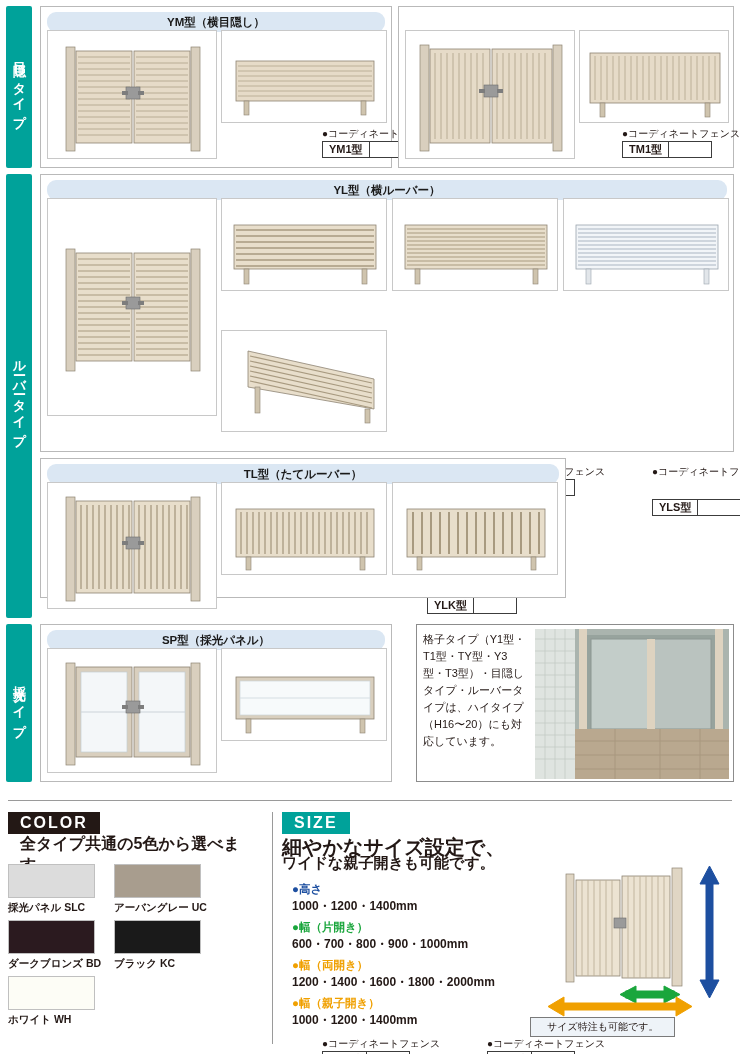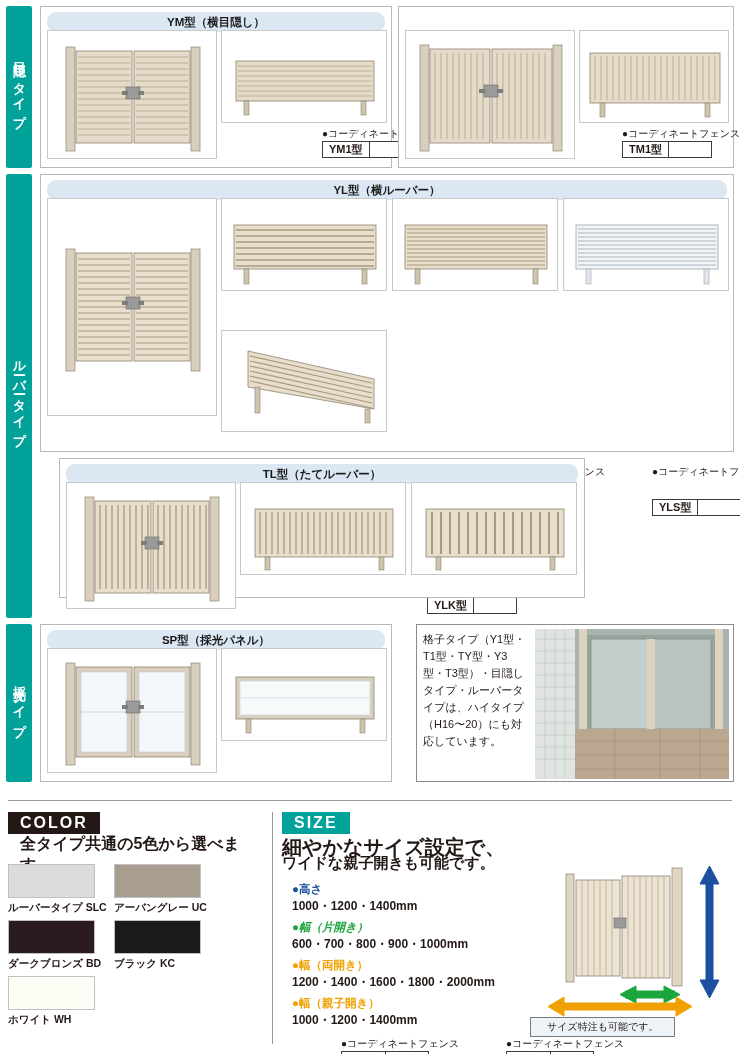--- a/index.html
+++ b/index.html
@@ -418,21 +418,21 @@
         <rect x="143" y="78" width="5" height="14" fill="#cfc4ae" stroke="#8d8372" stroke-width="0.6"></rect>
       </svg>
     </div>
     <div class="caption" style="left:386px; top:408px;">●コーディネートフェンス</div>
     <div class="codebox" style="left:386px; top:422px;">
       <span class="code">YLK型</span>
       <span class="blank"></span>
     </div>
   </div>
 
-  <div class="block" style="left:40px; top:458px; width:526px; height:140px;margin-left:19px;">
+  <div class="block" style="left:40px; top:458px; width:526px; height:140px;">
     <div class="blockhead">TL型（たてルーバー）</div>
 
     <div class="cell" style="left:6px; top:23px; width:170px; height:127px;">
       <svg width="170" height="127" viewBox="0 0 170 127">
         <rect x="0" y="0" width="170" height="127" fill="#ffffff"></rect>
         <rect x="18" y="14" width="9" height="104" fill="#d9cfbe" stroke="#8d8372" stroke-width="0.7"></rect>
         <rect x="143" y="14" width="9" height="104" fill="#d9cfbe" stroke="#8d8372" stroke-width="0.7"></rect>
         <rect x="28" y="18" width="56" height="92" fill="#e8decb" stroke="#8d8372" stroke-width="0.8"></rect>
         <rect x="86" y="18" width="56" height="92" fill="#e8decb" stroke="#8d8372" stroke-width="0.8"></rect>
         <g stroke="#a89a80" stroke-width="1.3">
@@ -606,21 +606,21 @@
     </div>
   </div>
 
   <div class="divider" style="left:8px; top:800px; width:724px;"></div>
 
   <div style="position:absolute; left:8px; top:812px; width:258px; height:232px;">
     <div class="sectbar" style="position:absolute; left:0; top:0;">COLOR</div>
     <div style="position:absolute; left:12px; top:22px; font-size:16px; font-weight:bold;">全タイプ共通の5色から選べます。</div>
 
     <div class="swatch" style="left:0; top:52px; background:#dcdcdc;"></div>
-    <div class="swlabel" style="left:0; top:89px;">ルーバータイプ SLC</div>
+    <div class="swlabel" style="left:0; top:89px;">採光パネル SLC</div>
 
     <div class="swatch" style="left:106px; top:52px; background:#a89d8e;"></div>
     <div class="swlabel" style="left:106px; top:89px;">アーバングレー UC</div>
 
     <div class="swatch" style="left:0; top:108px; background:#2b1a1f;"></div>
     <div class="swlabel" style="left:0; top:145px;">ダークブロンズ BD</div>
 
     <div class="swatch" style="left:106px; top:108px; background:#1a1a1a;"></div>
     <div class="swlabel" style="left:106px; top:145px;">ブラック KC</div>
 
@@ -634,21 +634,21 @@
     <div class="sectbar green" style="position:absolute; left:0; top:0;">SIZE</div>
     <div style="position:absolute; left:0; top:22px; font-size:20px; font-weight:bold;">細やかなサイズ設定で、</div>
     <div style="position:absolute; left:0; top:42px; font-size:15px; font-weight:bold;">ワイドな親子開きも可能です。</div>
 
     <div style="position:absolute; left:10px; top:70px;">
       <div class="sizeline" style="color:#1d4fa0;">●高さ</div>
       <div class="sizeval">1000・1200・1400mm</div>
     </div>
 
     <div style="position:absolute; left:10px; top:108px;">
-      <div class="sizeline" style="color:#1aa63c;font-style:italic;">●幅（片開き）</div>
+      <div class="sizeline" style="color:#1aa63c;">●幅（片開き）</div>
       <div class="sizeval">600・700・800・900・1000mm</div>
     </div>
 
     <div style="position:absolute; left:10px; top:146px;">
       <div class="sizeline" style="color:#f0a000;">●幅（両開き）</div>
       <div class="sizeval">1200・1400・1600・1800・2000mm</div>
     </div>
 
     <div style="position:absolute; left:10px; top:184px;">
       <div class="sizeline" style="color:#f0a000;">●幅（親子開き）</div>

